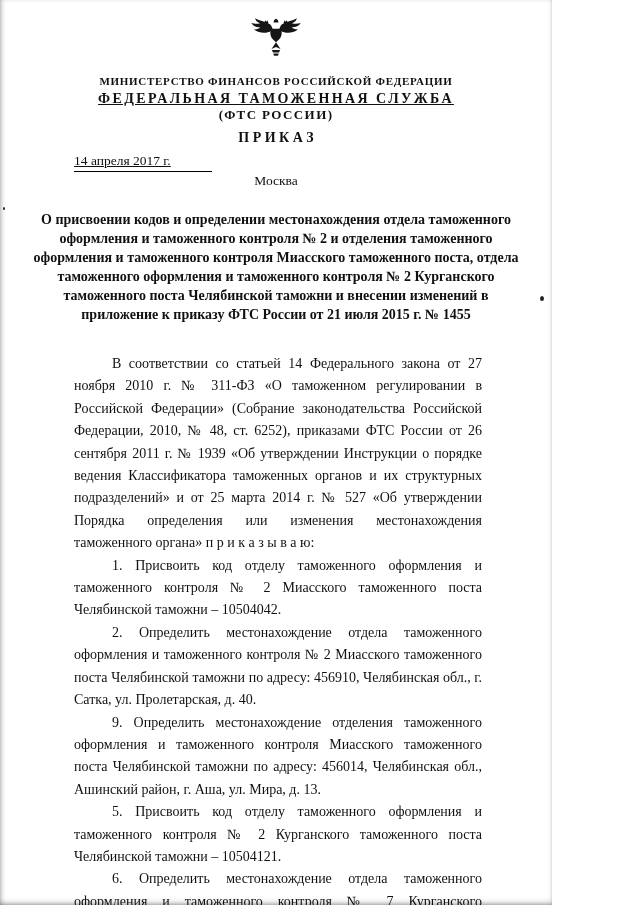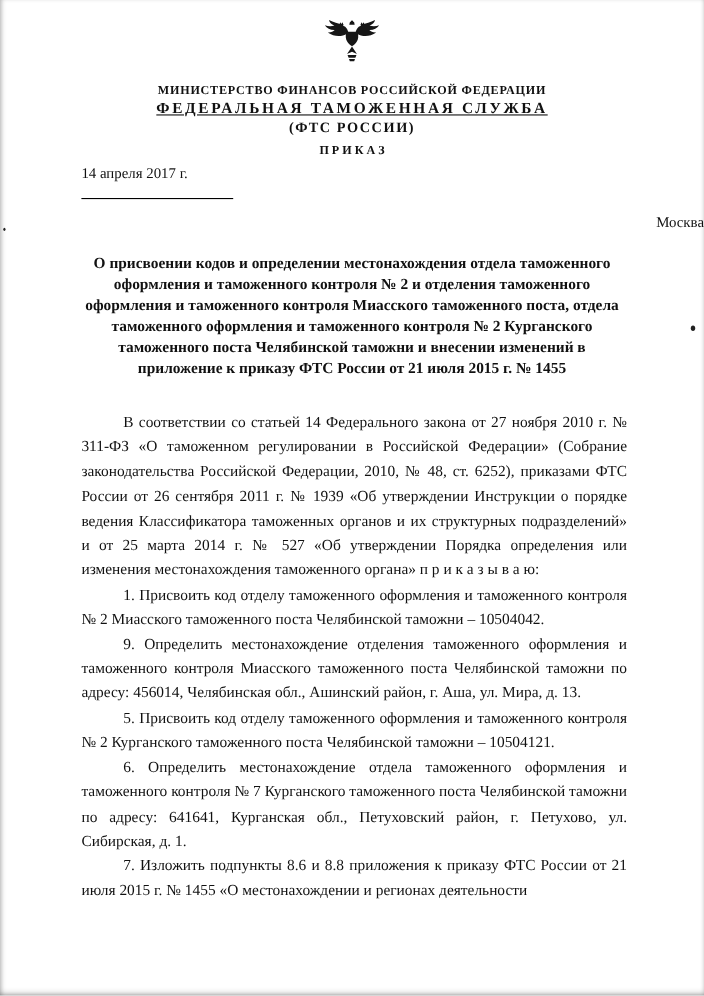--- a/index.html
+++ b/index.html
@@ -1,21 +1,21 @@
 <!DOCTYPE html>
 <html><head>
 <meta charset="utf-8">
 <style>
   * { margin: 0; padding: 0; box-sizing: border-box; }
   html, body { width: 640px; background: #ffffff; }
   body { font-family: "Liberation Serif", "DejaVu Serif", serif; color: #111; }
 
   .page {
     position: relative;
-    width: 640px;
+    width: 552px;
     height: 905px;
     background: #fff;
     overflow: hidden;
     box-shadow: inset 3px 0 5px -2px rgba(0,0,0,0.30),
                 inset 0 -5px 7px -4px rgba(0,0,0,0.30),
                 inset -2px -2px 4px -2px rgba(0,0,0,0.18);
   }
 
   .header { text-align: center; padding-top: 18px; }
 
@@ -37,45 +37,46 @@
     white-space: nowrap;
     text-decoration: underline;
   }
   .agency-short {
     font-size: 13px;
     font-weight: bold;
     letter-spacing: 1.4px;
   }
   .doc-type {
     margin-top: 7px;
-    font-size: 11px;
+    font-size: 14px;
     font-weight: bold;
   }
 
   .dateline {
     display: flex;
     justify-content: space-between;
     align-items: flex-end;
     margin: 7px 70px 0 74px;
     font-size: 13.5px;
   }
   .date-slot {
     width: 138px;
     border-bottom: 1.4px solid #000;
-    padding-bottom: 14px;
+    padding-bottom: 2px;
     white-space: nowrap;
+    text-decoration: underline;
   }
   .num-slot {
     width: 148px;
     border-bottom: 1.4px solid #000;
     padding-bottom: 2px;
     white-space: nowrap;
   }
 
-  .city { text-align: right; font-size: 13.5px; margin-top: 13px; }
+  .city { text-align: center; font-size: 13.5px; margin-top: 1px; }
 
   .title {
     width: 492px;
     margin: 21px auto 0;
     font-size: 14px;
     font-weight: bold;
     line-height: 19px;
     text-align: center;
   }
 
@@ -136,20 +137,21 @@
     <span class="date-slot">14 апреля 2017 г.</span>
   </div>
 
   <div class="city">Москва</div>
 
   <div class="title">О присвоении кодов и определении местонахождения отдела таможенного оформления и таможенного контроля № 2 и отделения таможенного оформления и таможенного контроля Миасского таможенного поста, отдела таможенного оформления и таможенного контроля № 2 Курганского таможенного поста Челябинской таможни и внесении изменений в приложение к приказу ФТС России от 21 июля 2015 г. № 1455</div>
 
   <div class="body-text">
     <p>В соответствии со статьей 14 Федерального закона от 27 ноября 2010 г. № 311-ФЗ «О таможенном регулировании в Российской Федерации» (Собрание законодательства Российской Федерации, 2010, № 48, ст. 6252), приказами ФТС России от 26 сентября 2011 г. № 1939 «Об утверждении Инструкции о порядке ведения Классификатора таможенных органов и их структурных подразделений» и от 25 марта 2014 г. № 527 «Об утверждении Порядка определения или изменения местонахождения таможенного органа» п р и к а з ы в а ю:</p>
     <p>1. Присвоить код отделу таможенного оформления и таможенного контроля № 2 Миасского таможенного поста Челябинской таможни – 10504042.</p>
+    <p>2. Определить местонахождение отдела таможенного оформления и таможенного контроля № 2 Миасского таможенного поста Челябинской таможни по адресу: 456910, Челябинская обл., г. Сатка, ул. Пролетарская, д. 40.</p>
     <p>9. Определить местонахождение отделения таможенного оформления и таможенного контроля Миасского таможенного поста Челябинской таможни по адресу: 456014, Челябинская обл., Ашинский район, г. Аша, ул. Мира, д. 13.</p>
     <p>5. Присвоить код отделу таможенного оформления и таможенного контроля № 2 Курганского таможенного поста Челябинской таможни – 10504121.</p>
     <p>6. Определить местонахождение отдела таможенного оформления и таможенного контроля № 7 Курганского таможенного поста Челябинской таможни по адресу: 641641, Курганская обл., Петуховский район, г. Петухово, ул. Сибирская, д. 1.</p>
     <p>7. Изложить подпункты 8.6 и 8.8 приложения к приказу ФТС России от 21 июля 2015 г. № 1455 «О местонахождении и регионах деятельности</p>
   </div>
 
   <span class="speck speck-1"></span>
   <span class="speck speck-2"></span>
 
 </div>

